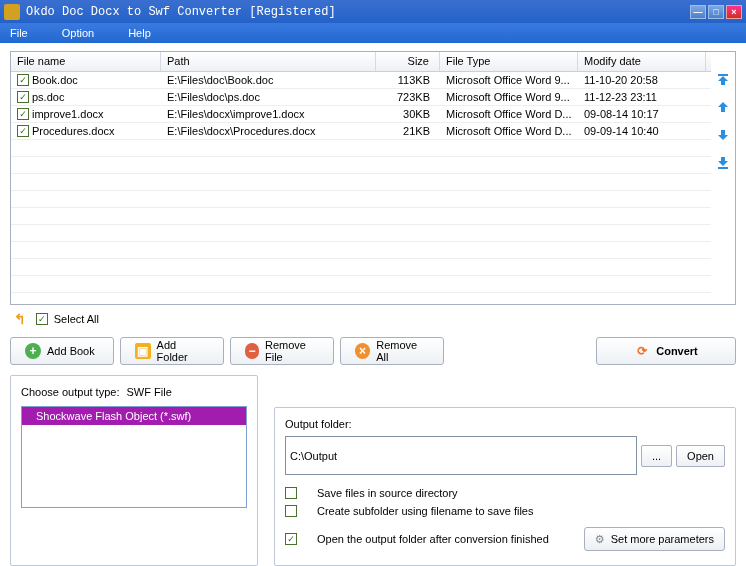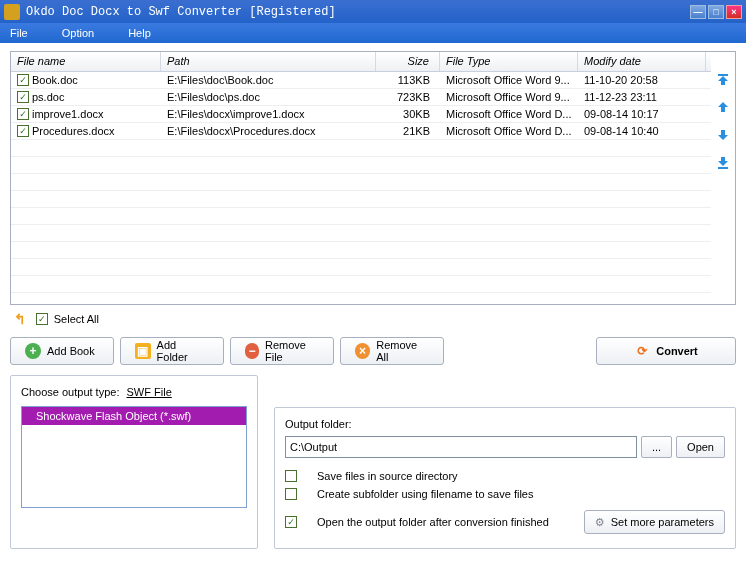--- a/index.html
+++ b/index.html
@@ -12,21 +12,21 @@
 .titlebar .winbtn.close { background: linear-gradient(#f38, #d03020); border-color: #f0a0a0; }
 
 .menubar { background: linear-gradient(#3a7ae0, #2068d0); height: 20px; display: flex; align-items: center; padding: 0 6px; gap: 26px; }
 .menubar span { color: #fff; padding: 2px 4px; cursor: pointer; }
 
 .mainarea { padding: 8px 10px; }
 
 .filelist { border: 1px solid #a8b0c0; background: #fff; height: 254px; display: flex; }
 .table-wrap { flex: 1; overflow: hidden; }
 .thead { display: flex; background: linear-gradient(#fff, #eef0f4); border-bottom: 1px solid #c8d0de; height: 20px; }
-.th { padding: 3px 6px; border-right: 1px solid #d4dae4; color: #000; font-style: italic; }
+.th { padding: 3px 6px; border-right: 1px solid #d4dae4; color: #000; }
 .col-n { width: 150px; }
 .col-p { width: 215px; }
 .col-s { width: 64px; text-align: right; padding-right: 10px; }
 .col-t { width: 138px; }
 .col-d { width: 128px; }
 .tbody .tr { display: flex; height: 17px; border-bottom: 1px solid #eceef2; align-items: center; }
 .td { padding: 1px 6px; overflow: hidden; white-space: nowrap; text-overflow: ellipsis; }
 .td.col-n { display: flex; align-items: center; gap: 3px; }
 .td.col-s { text-align: right; padding-right: 10px; }
 .chk { width: 12px; height: 12px; border: 1px solid #4a7030; background: #fff; display: inline-flex; align-items: center; justify-content: center; font-size: 9px; color: #2c7020; flex-shrink: 0; }
@@ -45,27 +45,27 @@
 .aicon { width: 16px; height: 16px; display: inline-flex; align-items: center; justify-content: center; font-weight: bold; border-radius: 8px; font-size: 12px; color: #fff; }
 .aicon.add { background: #4caf50; }
 .aicon.folder { background: #f5b020; border-radius: 2px; }
 .aicon.rem { background: #e06040; }
 .aicon.remall { background: #f09030; }
 .aicon.conv { background: transparent; color: #f07020; }
 
 .bottompanels { display: flex; gap: 16px; }
 .panel { border: 1px solid #c0c8d8; padding: 10px 10px 14px 10px; border-radius: 2px; position: relative; }
 .leftpanel { width: 248px; }
-.leftpanel .typeval { margin-left: 4px; text-decoration: underline; }
+.leftpanel .typeval { margin-left: 4px; }
 .typebox { border: 1px solid #7fa0d0; margin-top: 8px; height: 102px; background: #fff; }
 .typebox .selrow { background: #a21caf; color: #fff; padding: 3px 14px; }
 
 .rightpanel { flex: 1; margin-top: 32px; }
 .outrow { display: flex; align-items: center; gap: 4px; margin: 6px 0 12px 0; }
-.outinput { flex: 1; height: 22px; border: 1px solid #8090a0; background: #fff; padding: 0 4px; }
+.outinput { flex: 1; height: 39px; border: 1px solid #8090a0; background: #fff; padding: 0 4px; }
 .smallbtn { height: 22px; border: 1px solid #a8b0c0; background: linear-gradient(#fff, #edf0f4); border-radius: 2px; padding: 0 10px; cursor: pointer; }
 .optrow { display: flex; align-items: center; gap: 20px; margin: 6px 0; }
 .lastrow { display: flex; align-items: center; justify-content: space-between; margin-top: 10px; }
 .setmore { height: 24px; border: 1px solid #a8b0c0; background: linear-gradient(#fff, #edf0f4); border-radius: 3px; padding: 0 10px; display: flex; align-items: center; gap: 6px; cursor: pointer; }
 .gearicon { color: #808890; }
 </style>
 </head>
 <body>
 
 <div class="titlebar">
@@ -125,21 +125,21 @@
             <div class="td col-d">09-08-14 10:17</div>
           </div>
           <div class="tr">
             <div class="td col-n">
               <span class="chk">✓</span>
               <span>Procedures.docx</span>
             </div>
             <div class="td col-p">E:\Files\docx\Procedures.docx</div>
             <div class="td col-s">21KB</div>
             <div class="td col-t">Microsoft Office Word D...</div>
-            <div class="td col-d">09-08-14 10:40</div>
+            <div class="td col-d">09-09-14 10:40</div>
           </div>
           <div class="tr">
             <div class="td col-n"></div>
             <div class="td col-p"></div>
             <div class="td col-s"></div>
             <div class="td col-t"></div>
             <div class="td col-d"></div>
           </div>
           <div class="tr">
             <div class="td col-n"></div>

